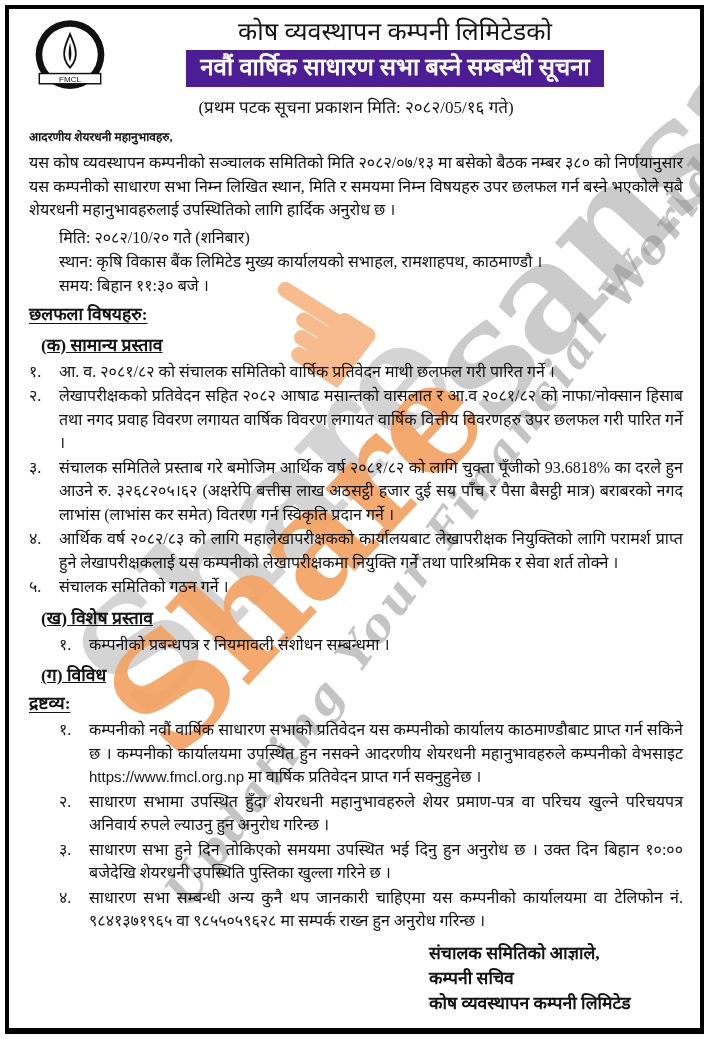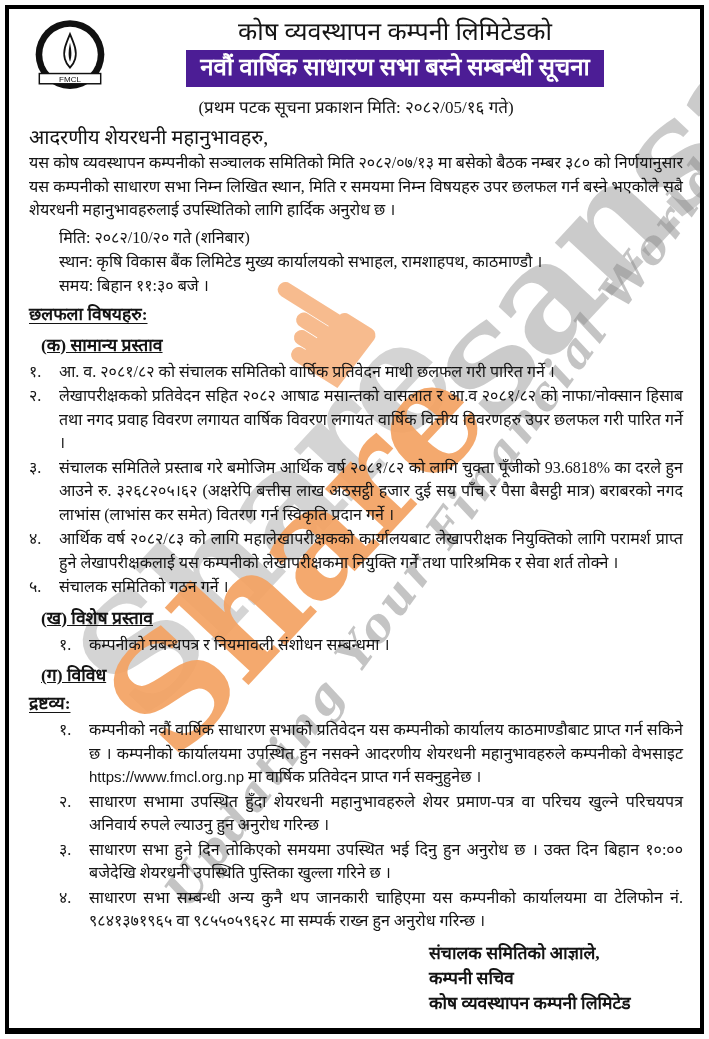--- a/index.html
+++ b/index.html
@@ -34,21 +34,21 @@
   .content{position:relative;z-index:2;padding:7px 17px 0 20px;}
   .header{display:flex;align-items:flex-start;}
   .logo{flex:0 0 auto;width:74px;height:76px;margin:2px 0 0 4px;}
   .titles{flex:1;text-align:center;padding-top:1px;}
   .company-line{font-size:25px;font-weight:normal;line-height:30px;}
   .notice-bar{
     display:inline-block;background:#4c1d95;color:#fff;font-weight:bold;
     font-size:24px;line-height:28px;padding:3px 14px 6px;margin-top:3px;
   }
   .pub-line{text-align:center;font-size:17px;line-height:21px;margin-top:3px;}
-  .salutation{font-size:20px;font-weight:normal;line-height:24px;margin-top:7px;}
+  .salutation{font-size:12px;font-weight:bold;line-height:24px;margin-top:7px;}
   .para{font-size:16px;line-height:23.5px;text-align:justify;margin:2px 0 4px;}
   .sec-head{font-size:17.5px;font-weight:bold;line-height:23px;margin:5px 0 3px;
             text-decoration:underline;text-underline-offset:3px;}
   .meet-lines{margin-left:30px;font-size:16px;line-height:24px;}
   .sec-title{font-size:17.5px;font-weight:bold;line-height:24px;margin:7px 12px 3px;text-decoration:underline;}
   .li{display:flex;font-size:16px;line-height:23.5px;margin-bottom:1px;}
   .li .num{flex:0 0 30px;}
   .li .txt{flex:1;text-align:justify;}
   .indent1 .li{margin-left:30px;}
   .notes-list .li{margin-left:30px;}

